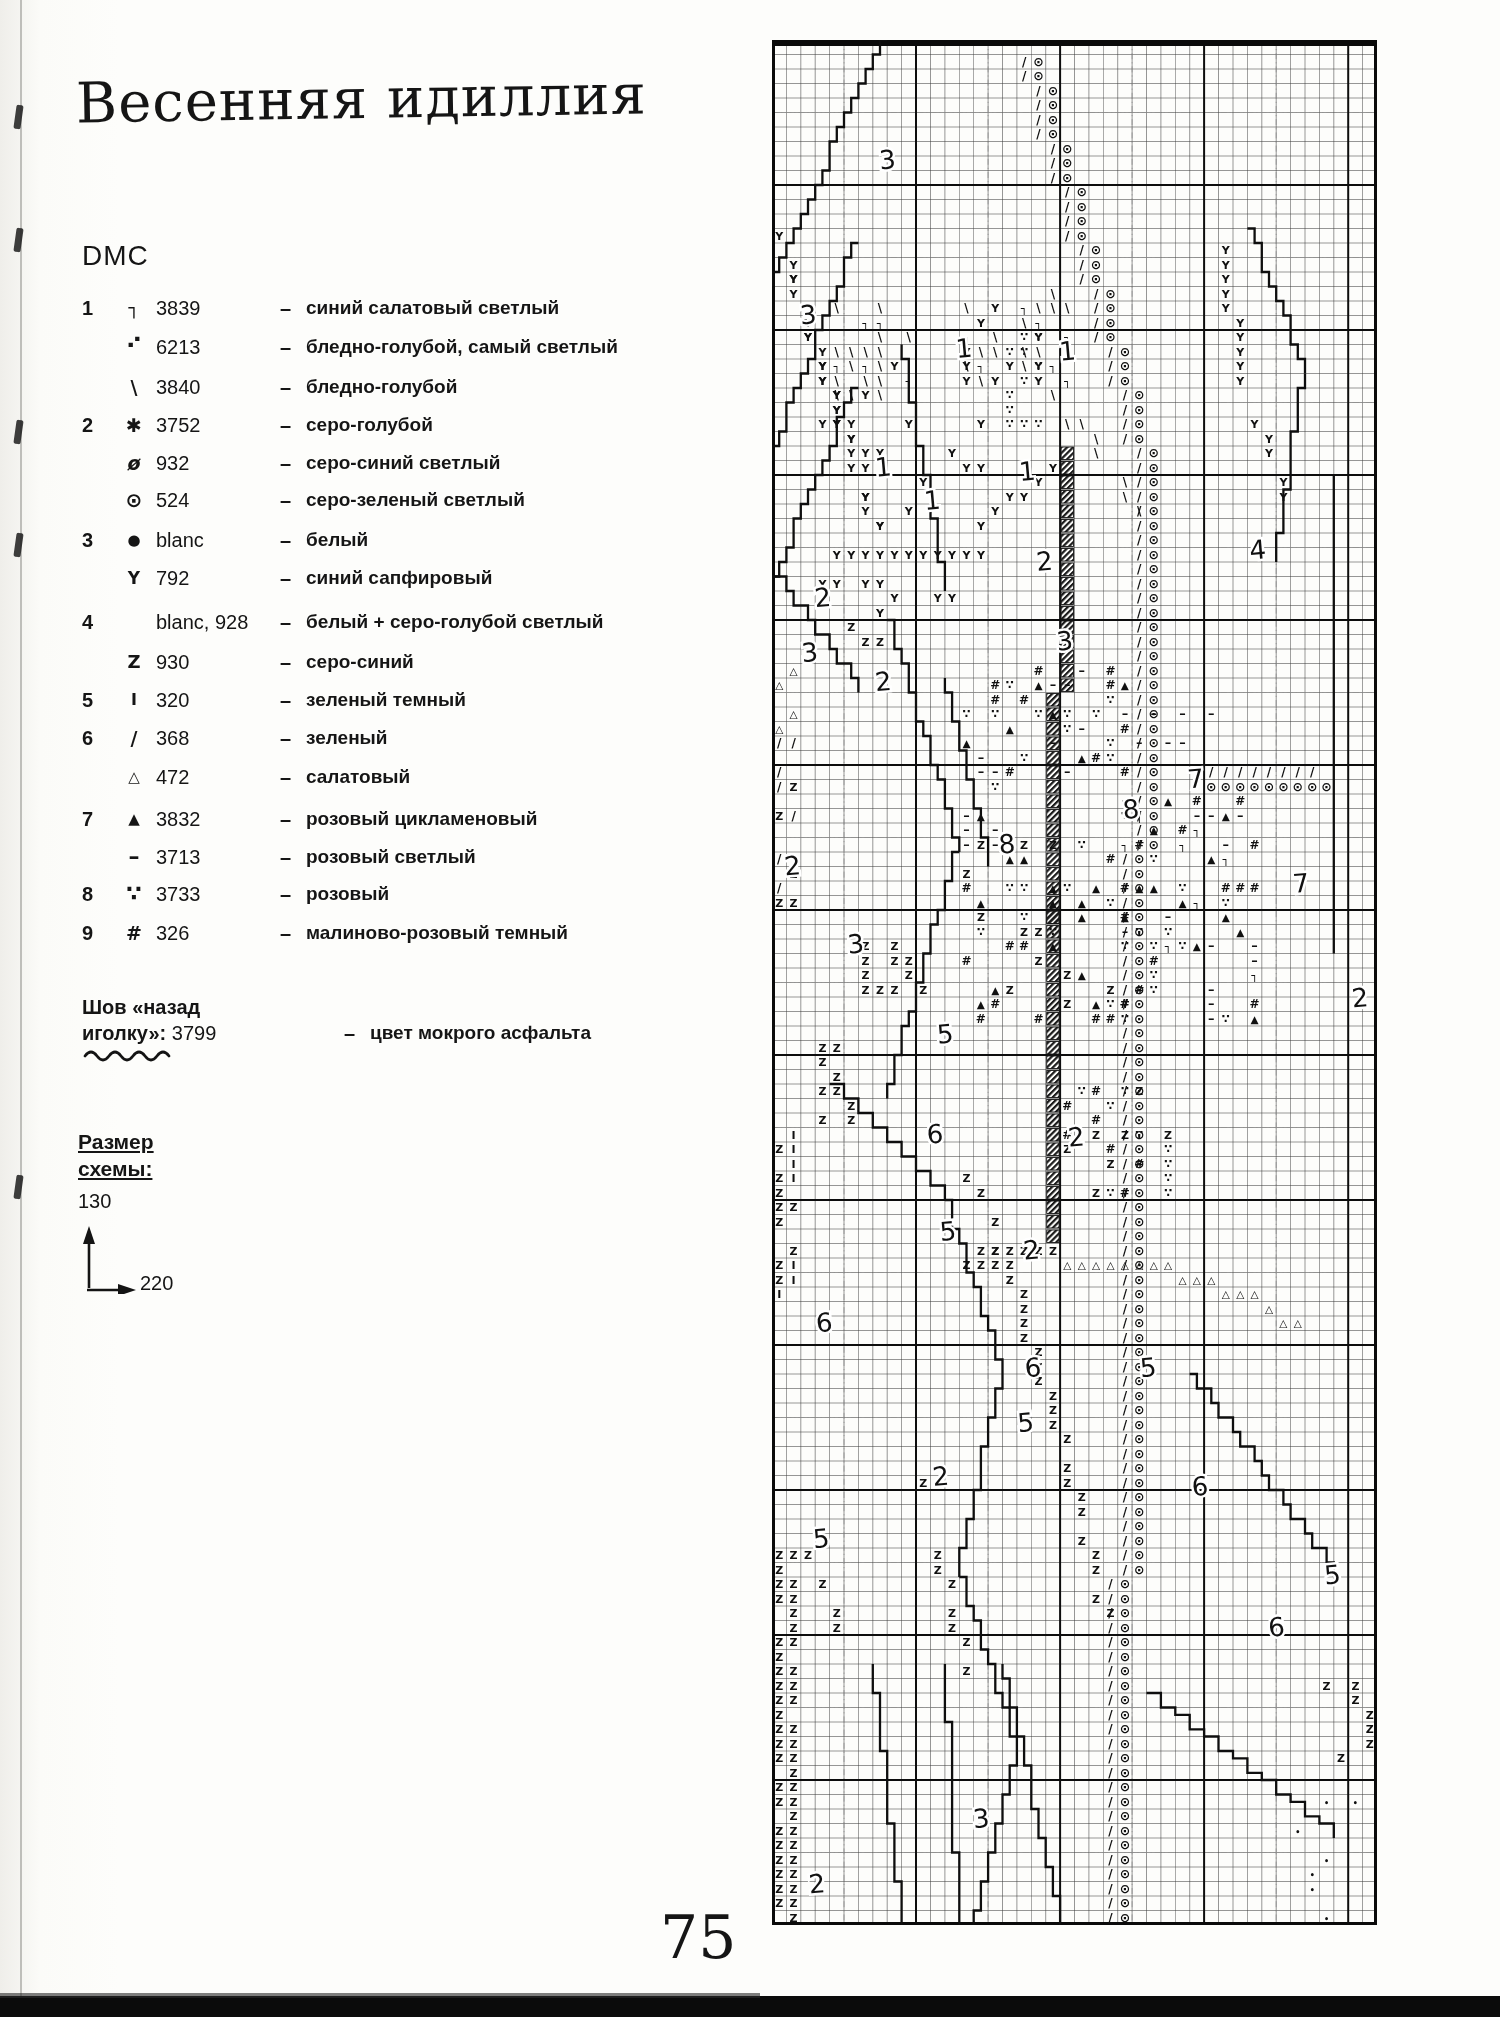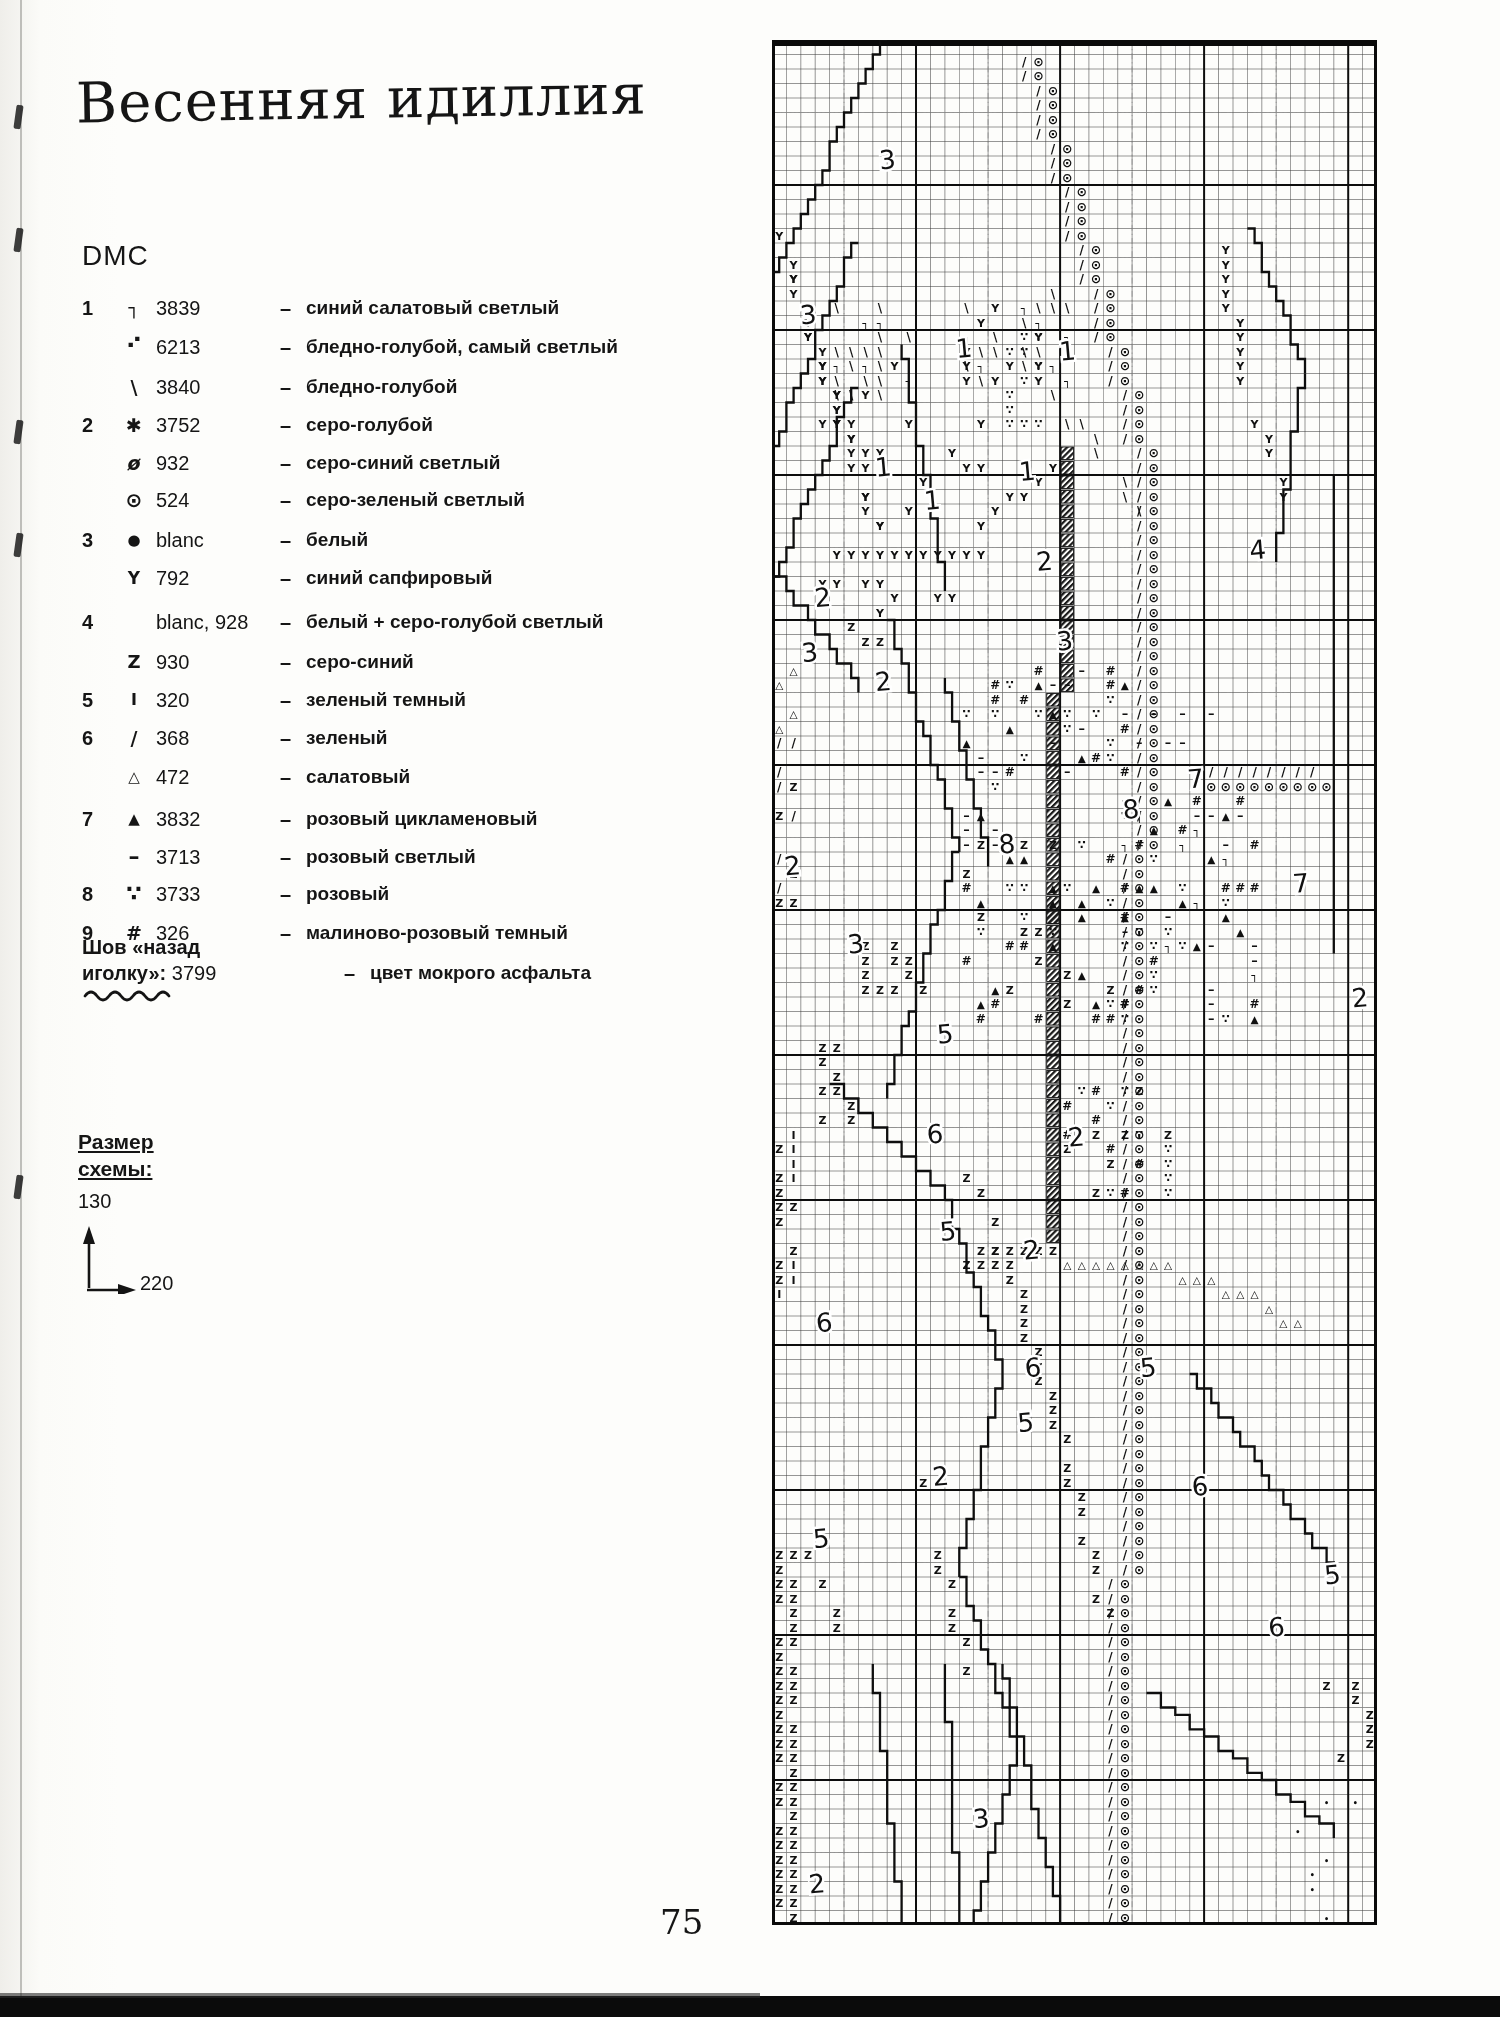--- a/index.html
+++ b/index.html
@@ -15,32 +15,32 @@
     font-family:"DejaVu Serif",serif;font-size:56px;font-weight:500;letter-spacing:1px;
     transform:rotate(-0.9deg);white-space:nowrap;
   }
   #dmc-heading{position:absolute;left:82px;top:240px;font-size:28px;font-weight:normal;letter-spacing:1px;}
   .legend-row{position:absolute;left:82px;width:640px;height:28px;display:flex;align-items:center;}
   .lg-num{display:inline-block;width:30px;font-size:20px;font-weight:bold;flex:none;}
   .lg-sym{display:inline-block;width:44px;text-align:center;font-family:"DejaVu Sans",sans-serif;font-weight:bold;flex:none;line-height:1;}
   .lg-code{display:inline-block;width:124px;font-size:20px;flex:none;}
   .lg-dash{display:inline-block;width:26px;font-size:20px;font-weight:bold;flex:none;}
   .lg-desc{font-size:19px;font-weight:bold;white-space:nowrap;}
-  #backstitch-block{position:absolute;left:82px;top:934px;width:640px;}
+  #backstitch-block{position:absolute;left:82px;top:994px;width:640px;}
   .bs-line{font-size:20px;font-weight:bold;line-height:26px;}
   .bs-code{font-weight:normal;}
   #backstitch-desc-row{position:absolute;left:262px;top:28px;display:flex;}
   #size-block{position:absolute;left:78px;top:1128px;text-decoration:underline;}
   .size-label{font-size:21px;font-weight:bold;line-height:27px;}
   .size-num{font-size:20px;font-weight:normal;}
   #size-height{position:absolute;left:0px;top:62px;}
   #size-arrow{position:absolute;left:0px;top:96px;}
   #size-width{position:absolute;left:62px;top:144px;}
   #page-number{
-    position:absolute;left:660px;top:1902px;font-family:"DejaVu Serif",serif;font-size:34px;
+    position:absolute;left:660px;top:1902px;font-family:"DejaVu Serif",serif;font-size:60px;
   }
   #chart-wrap{position:absolute;left:772px;top:40px;width:605px;height:1885px;}
   #bottom-bar{position:absolute;left:0;top:1996px;width:1500px;height:21px;background:#0b0b0b;}
   #bottom-bar2{position:absolute;left:0;top:1993px;width:760px;height:5px;background:#2a2a2a;opacity:.6;}
 </style>
 </head>
 <body>
 
 <div id="page">
 

